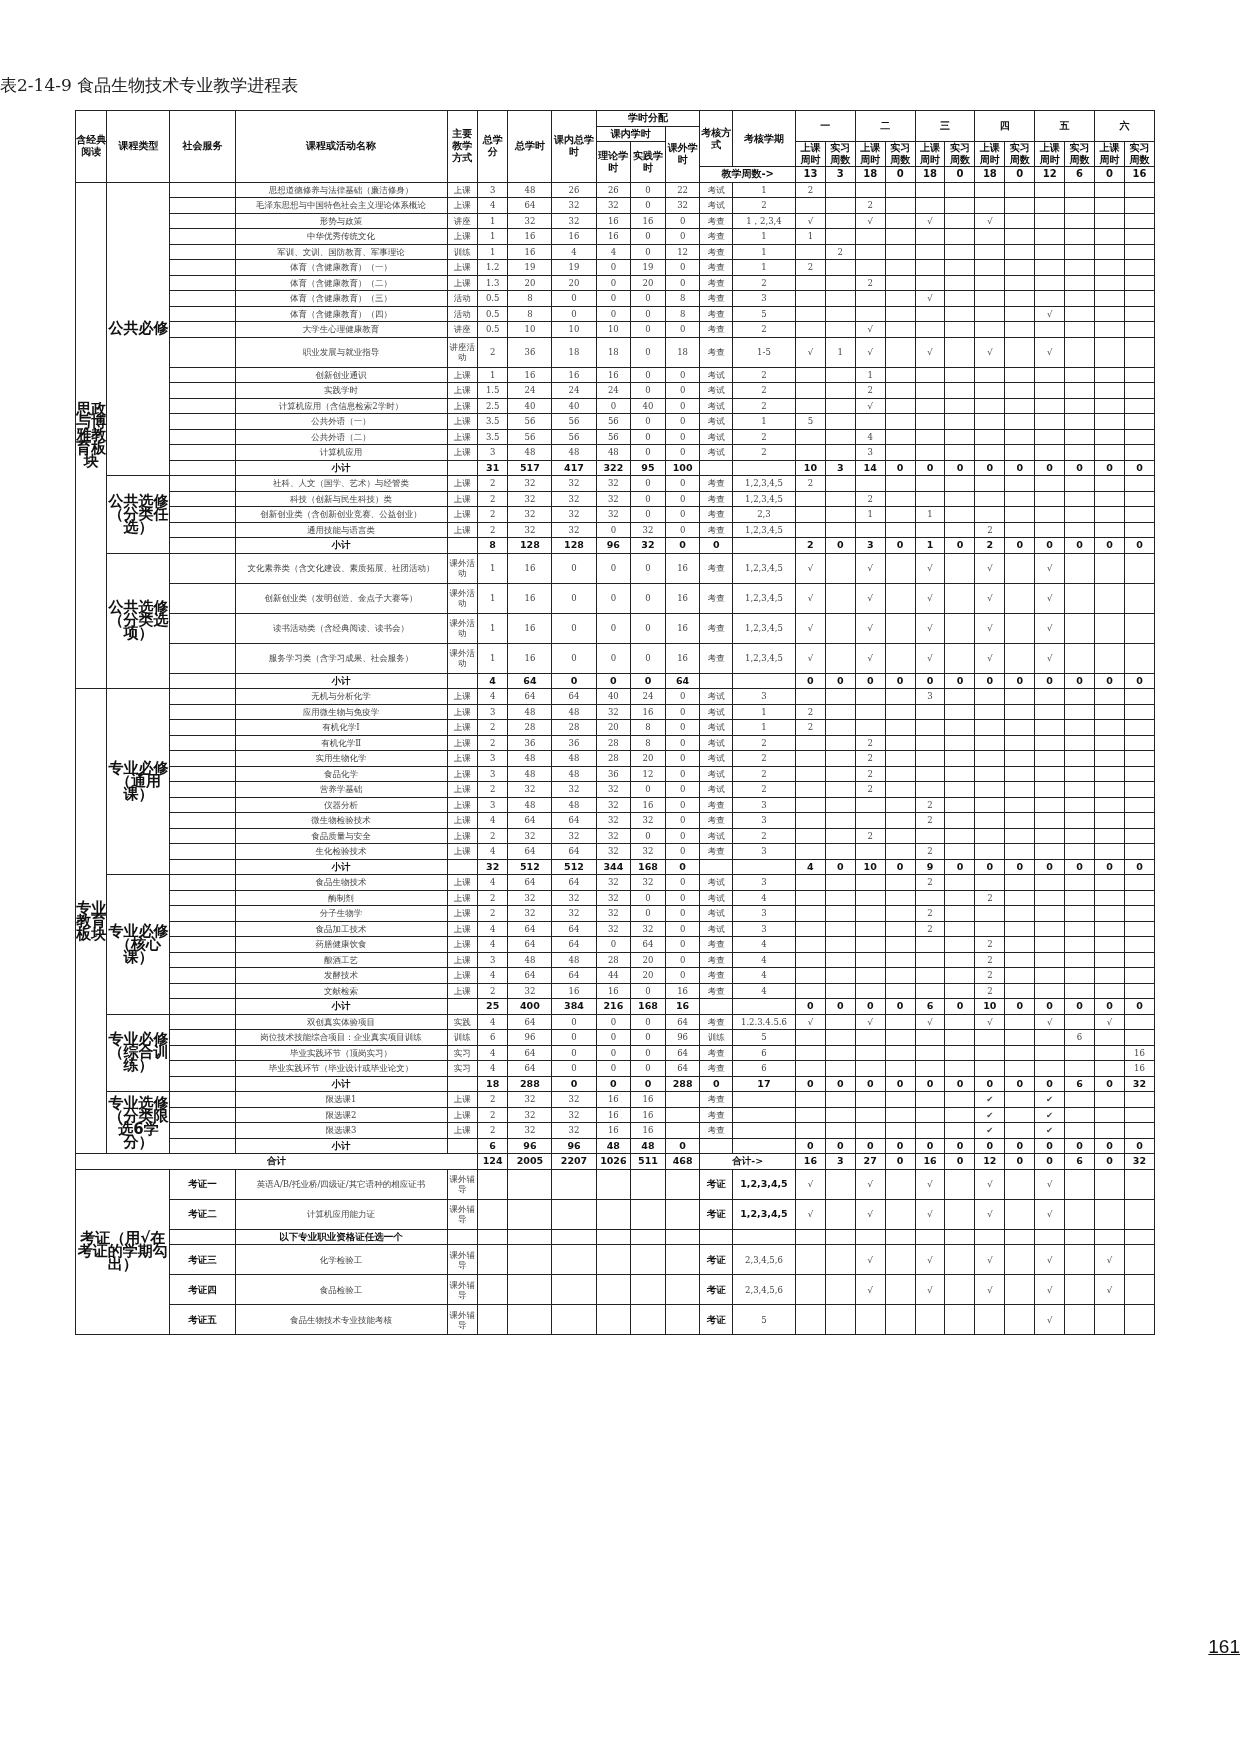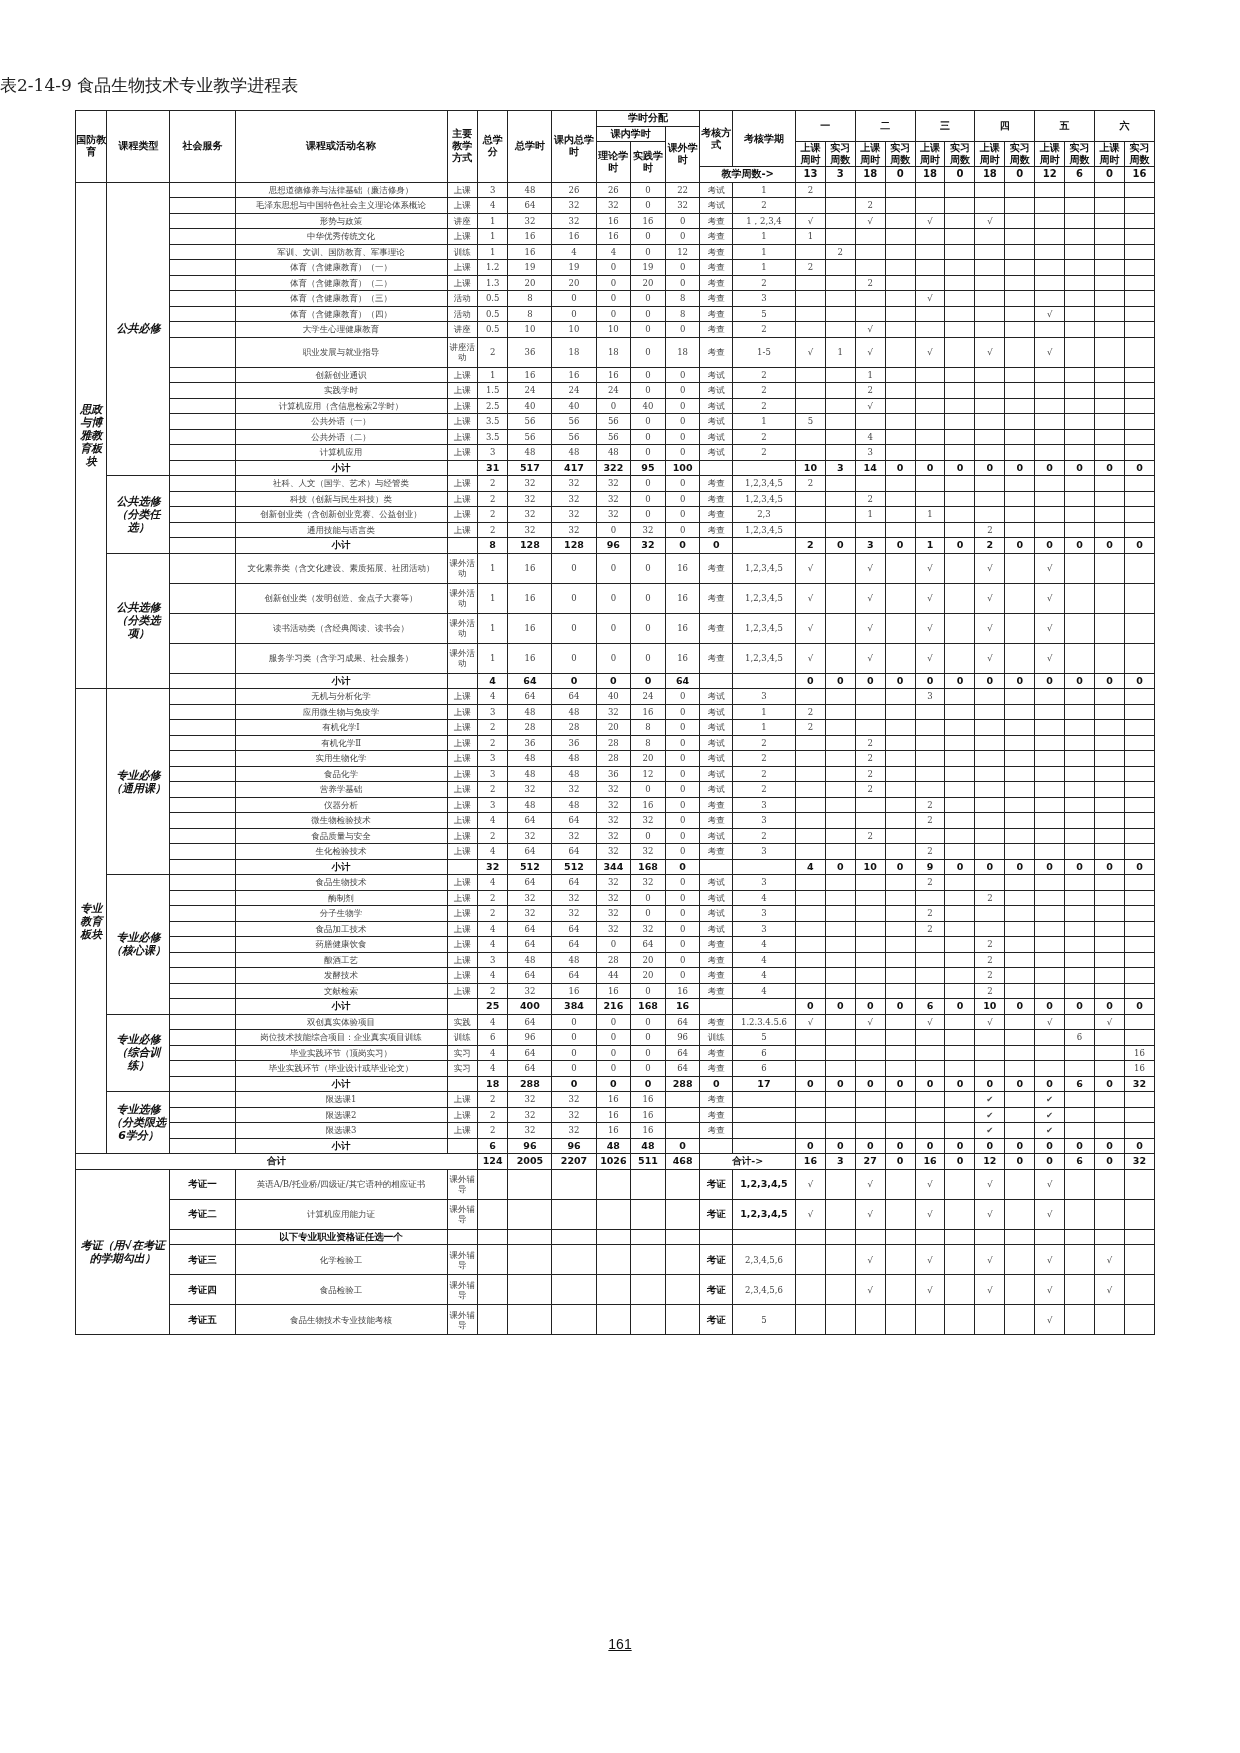--- a/index.html
+++ b/index.html
@@ -2,24 +2,24 @@
 <html><head>
 <meta charset="utf-8">
 <style>
   html,body{margin:0;padding:0;background:#fff;}
   body{width:1240px;height:1753px;position:relative;font-family:"DejaVu Serif","Liberation Serif",serif;color:#222;}
   .title{position:absolute;top:74px;left:0;width:1240px;text-align:left;font-size:17px;font-family:"DejaVu Serif",serif;}
   table.sched{position:absolute;top:110px;left:75px;width:1080px;border-collapse:collapse;table-layout:fixed;}
   table.sched td,table.sched th{border:1px solid #222;padding:0;text-align:center;vertical-align:middle;font-size:8.5px;line-height:10px;height:14.5px;overflow:hidden;font-weight:normal;color:#444;}
   table.sched th{font-family:"DejaVu Sans",sans-serif;font-weight:bold;color:#111;font-size:10px;line-height:12px;}
   table.sched td.b{font-weight:bold;color:#111;font-family:"DejaVu Sans",sans-serif;font-size:9.5px;}
-  table.sched td.grp{font-weight:bold;color:#111;font-family:"DejaVu Sans",sans-serif;font-size:11px;line-height:13px;font-style:italic;}
+  table.sched td.grp{font-weight:bold;color:#111;font-family:"DejaVu Sans",sans-serif;font-size:15px;line-height:13px;}
   table.sched td.name{color:#444;margin-left:28px;}
   tr.tall td{height:29px;}
-  .page{position:absolute;top:1636px;left:0;width:1240px;text-align:center;font-size:14px;font-family:"Liberation Sans",sans-serif;color:#111;text-decoration:underline;}
+  .page{position:absolute;top:1636px;left:0;width:1240px;text-align:right;font-size:19px;font-family:"Liberation Sans",sans-serif;color:#111;text-decoration:underline;}
 </style>
 </head>
 <body>
 
 <div class="title">表2-14-9  食品生物技术专业教学进程表</div>
 
 <table class="sched">
   <colgroup>
     <col style="width:30px">
       <col style="width:60px">
@@ -31,21 +31,21 @@
       <col style="width:42px">
     <col style="width:33px">
       <col style="width:33px">
       <col style="width:33px">
     <col style="width:31px">
       <col style="width:60px">
     <col span="12" style="width:28.5px">
   </colgroup>
   <thead>
     <tr>
-      <th rowspan="4">国防教育</th>
+      <th rowspan="4">含经典阅读</th>
       <th rowspan="4">课程类型</th>
       <th rowspan="4">社会服务</th>
       <th rowspan="4">课程或活动名称</th>
       <th rowspan="4">主要教学方式</th>
       <th rowspan="4">总学分</th>
       <th rowspan="4">总学时</th>
       <th rowspan="4">课内总学时</th>
       <th colspan="3">学时分配</th>
       <th rowspan="3">考核方式</th>
       <th rowspan="3">考核学期</th>

